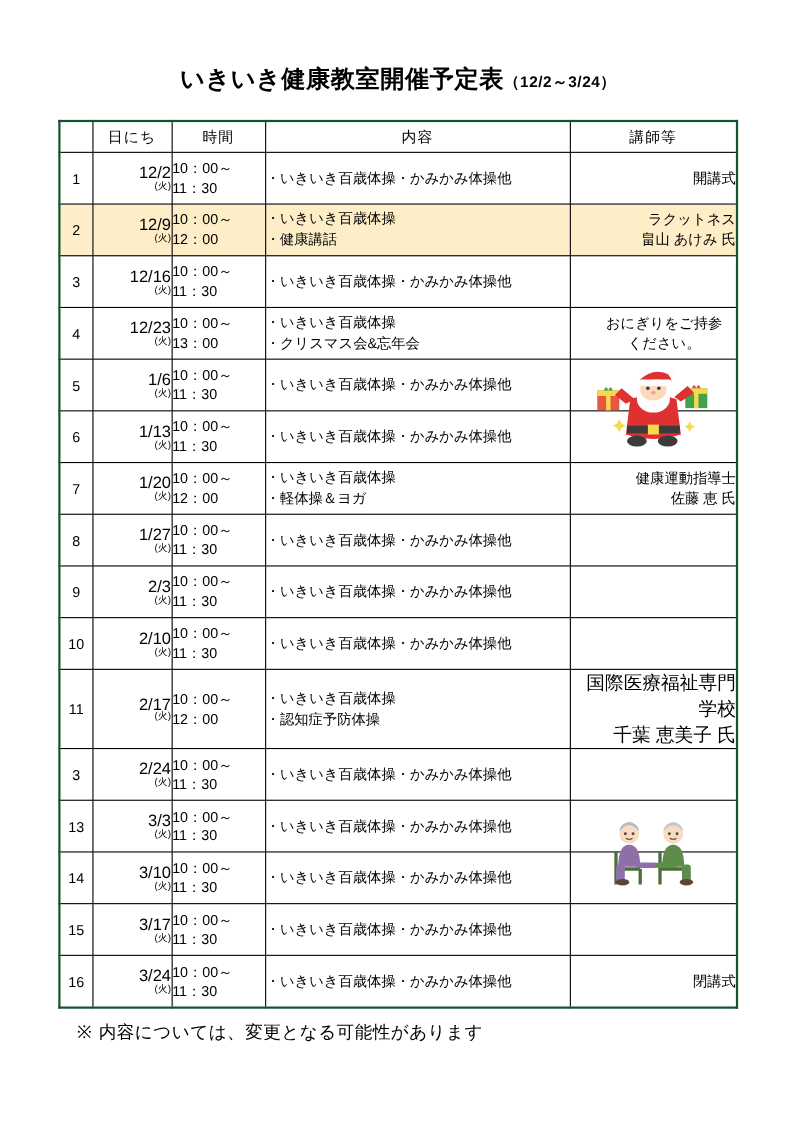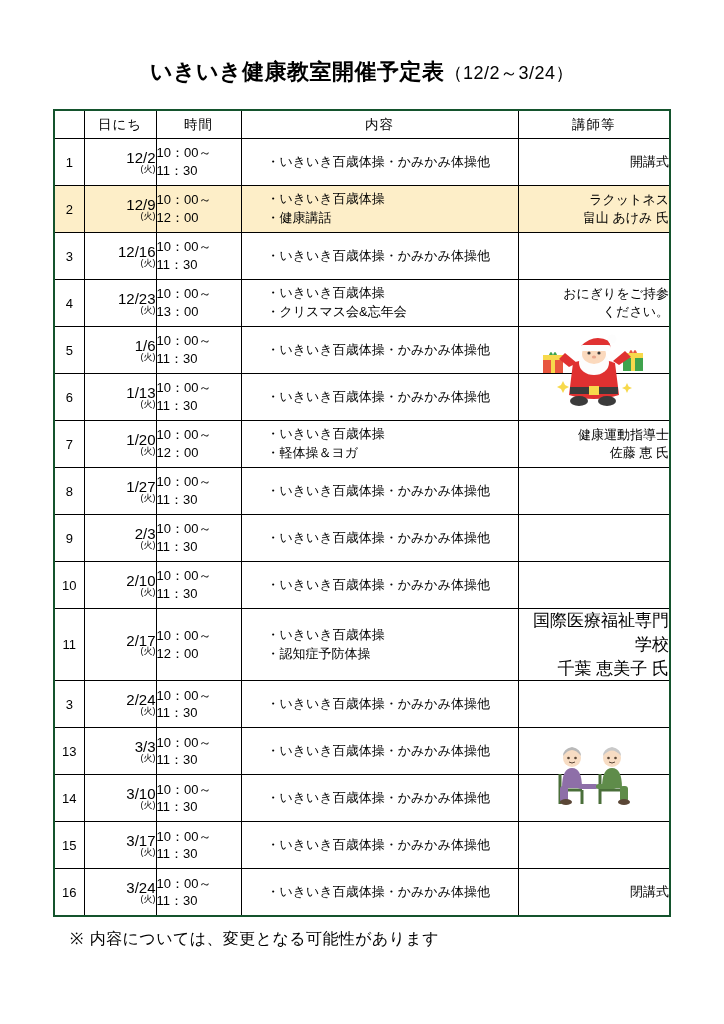--- a/index.html
+++ b/index.html
@@ -23,22 +23,22 @@
   }
   .title {
     text-align: center;
     margin-top: 57px;
     font-size: 22px;
     font-weight: bold;
     letter-spacing: 0.5px;
     white-space: nowrap;
   }
   .title .sub {
-    font-size: 18px;
-    font-weight: normal;
+    font-size: 14px;
+    font-weight: bold;
   }
   table.schedule {
     border-collapse: collapse;
     margin: 22px auto 0 auto;
     width: 616px;
     table-layout: fixed;
     border: 2px solid #14532d;
   }
   table.schedule col.c-no { width: 30px; }
   table.schedule col.c-date { width: 72px; }
@@ -87,31 +87,30 @@
     letter-spacing: 0px;
     white-space: nowrap;
   }
   .cell-content {
     font-size: 12.5px;
     line-height: 1.45;
     padding-left: 10px;
   }
   .cell-content .line {
     white-space: nowrap;
-    margin-left: 25px;
   }
   .cell-teacher {
     font-size: 12.5px;
     line-height: 1.4;
     text-align: right;
     padding: 0 4px;
     position: relative;
   }
   .cell-teacher.left {
-    text-align: right;
+    text-align: center;
     padding-left: 20px;
   }
   .highlight {
     background: #fdeec8;
   }
   .note {
     margin: 10px 0 0 70px;
     font-size: 16px;
     letter-spacing: 0.4px;
   }

